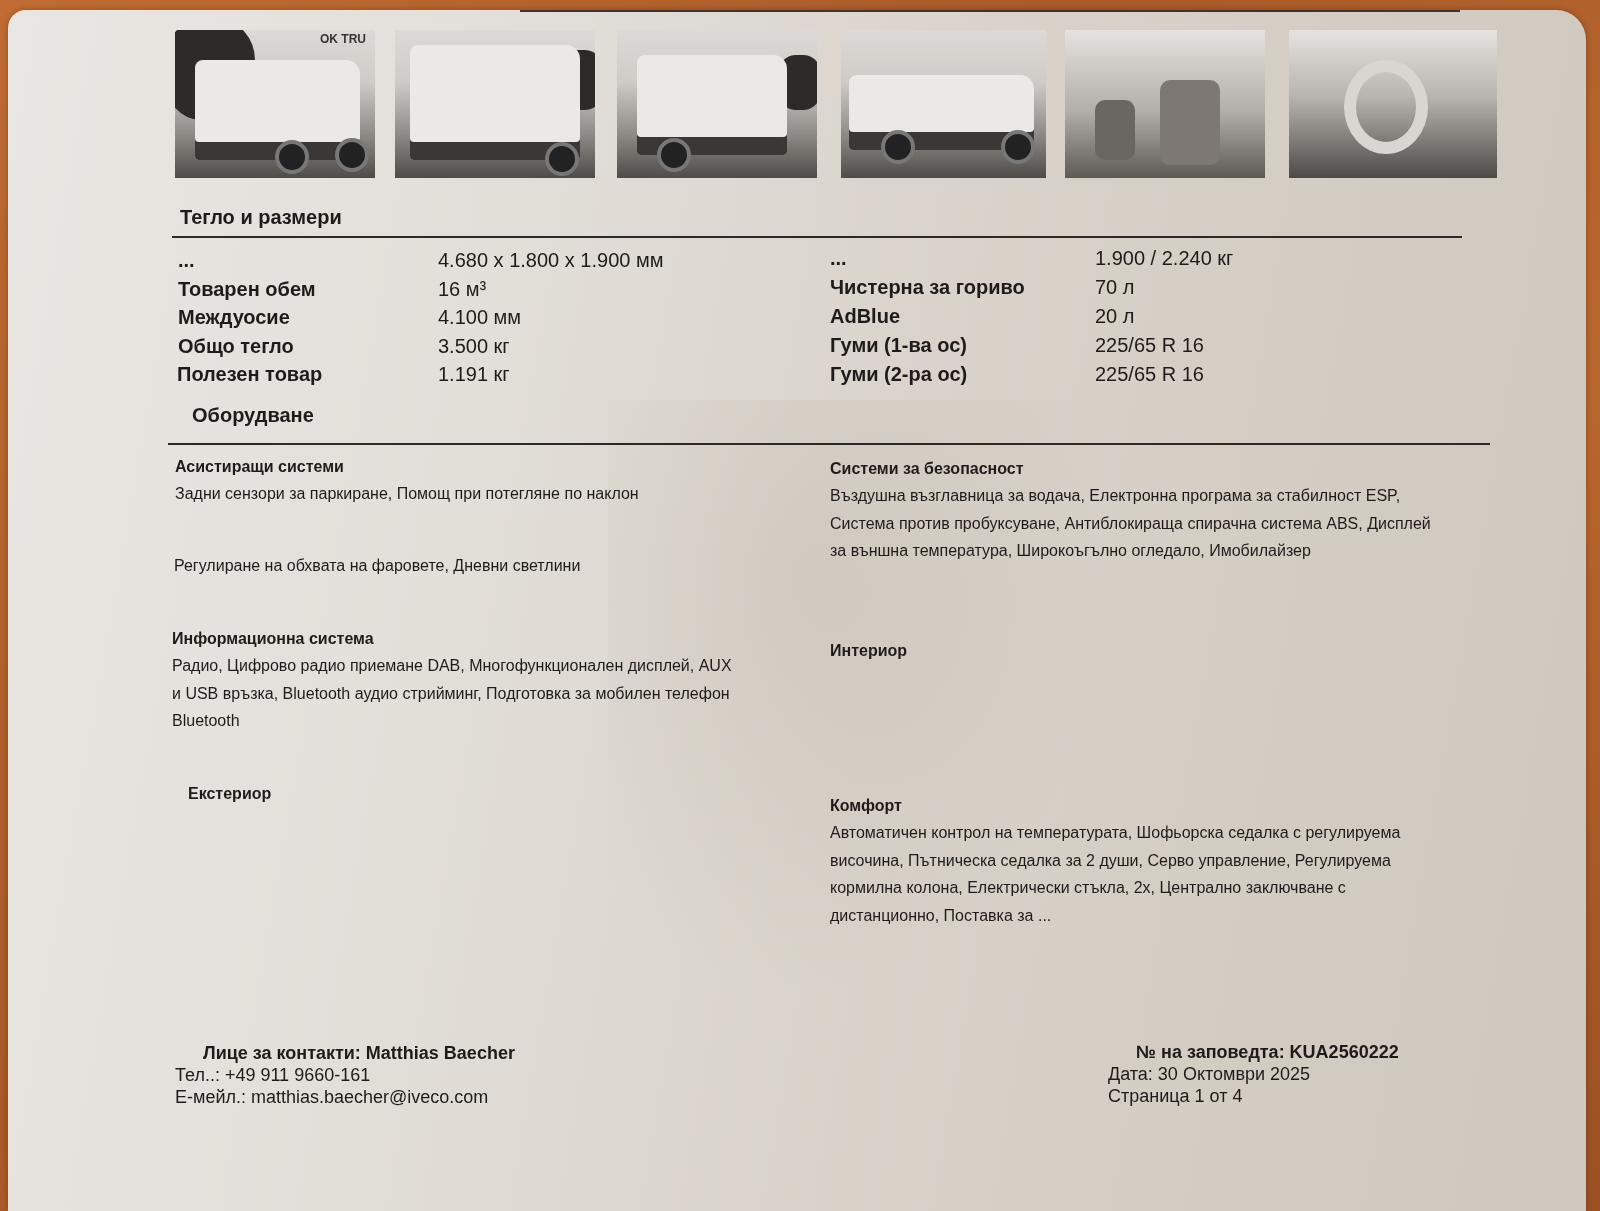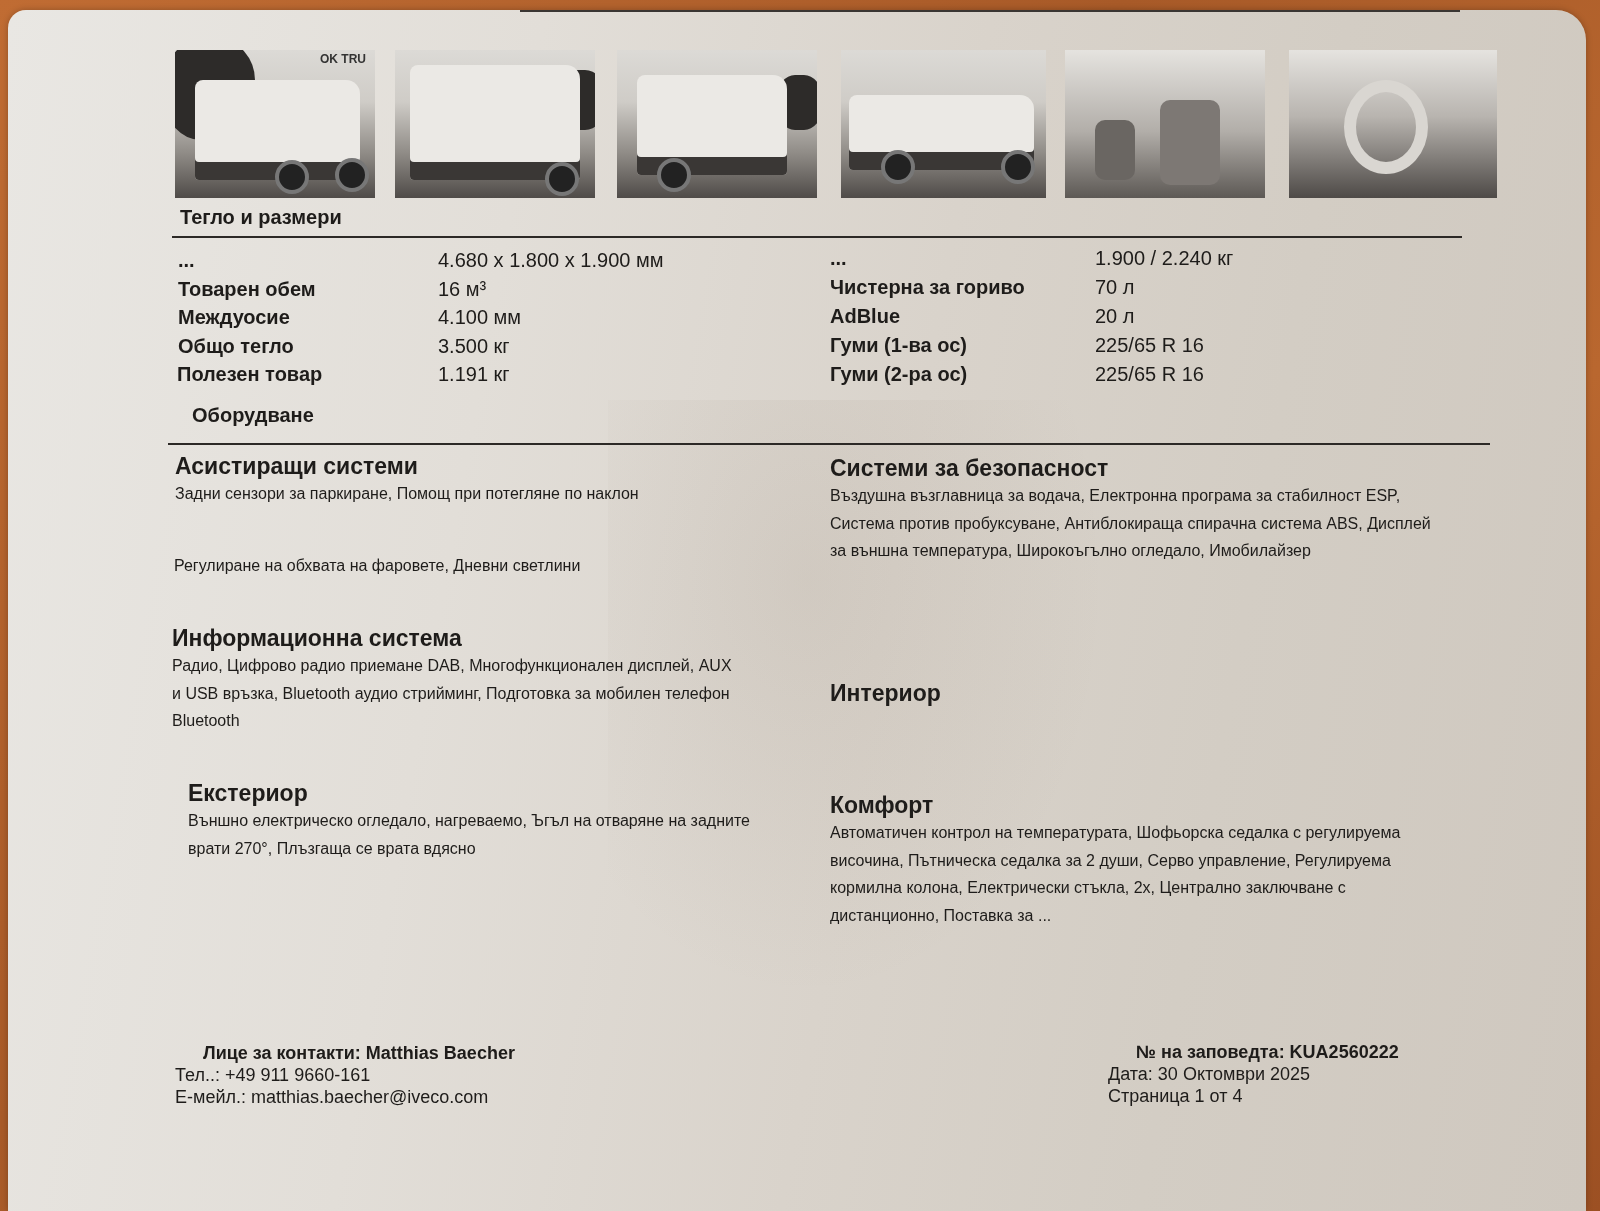--- a/index.html
+++ b/index.html
@@ -18,21 +18,21 @@
       border-top-right-radius: 30px;
       box-shadow: 0 0 6px rgba(0,0,0,0.25);
     }
     .shadow-blob {
       position: absolute; left: 600px; top: 390px; width: 500px; height: 600px;
       background: radial-gradient(ellipse at 40% 30%, rgba(120,100,80,0.10), rgba(0,0,0,0) 70%);
       pointer-events: none;
     }
     .topline { position: absolute; left: 520px; top: 10px; width: 940px; height: 2px; background: #3a3633; }
 
-    .photos { position: absolute; left: 175px; top: 50px; width: 1360px; height: 150px; }
+    .photos { position: absolute; left: 175px; top: 30px; width: 1360px; height: 150px; }
     .photo {
       position: absolute; top: 0; height: 148px;
       background: linear-gradient(180deg, #dcdad6 0%, #cfccc7 35%, #8f8b86 70%, #4f4b48 100%);
       overflow: hidden;
     }
     .photo .van {
       position: absolute; background: #ebe9e5; border-radius: 8px 14px 4px 4px;
       box-shadow: inset 0 -18px 0 #3a3735;
     }
     .photo .wheel { position: absolute; width: 26px; height: 26px; border-radius: 50%; background: #222; border: 4px solid #777; }
@@ -44,21 +44,21 @@
     .section-title {
       position: absolute; font-weight: bold; font-size: 20px; color: #1e1c1a;
     }
     .rule { position: absolute; height: 2px; background: #2c2926; }
 
     .spec-row { position: absolute; font-size: 20px; line-height: 28px; }
     .spec-label { position: absolute; font-weight: bold; white-space: nowrap; }
     .spec-value { position: absolute; white-space: nowrap; }
 
     .eq-block { position: absolute; width: 610px; }
-    .eq-title { font-weight: bold; font-size: 23px; line-height: 27px; margin: 0; }
+    .eq-title { font-weight: bold; font-size: 16px; line-height: 27px; margin: 0; }
     .eq-text { font-size: 16px; line-height: 27.5px; margin: 0; }
 
     .footer-block { position: absolute; font-size: 18px; line-height: 22px; white-space: nowrap; }
     .footer-block .b { font-weight: bold; margin-left: 28px; }
   </style>
 </head>
 <body>
 
 <div class="paper">
   <div class="shadow-blob"></div>
@@ -155,28 +155,27 @@
 </div>
 <div class="eq-block" style="left:174px; top:552px; width:620px;">
   <p class="eq-text">Регулиране на обхвата на фаровете, Дневни светлини</p>
 </div>
 <div class="eq-block" style="left:172px; top:625px; width:570px;">
   <p class="eq-title">Информационна система</p>
   <p class="eq-text">Радио, Цифрово радио приемане DAB, Многофункционален дисплей, AUX и USB връзка, Bluetooth аудио стрийминг, Подготовка за мобилен телефон Bluetooth</p>
 </div>
 <div class="eq-block" style="left:172px; top:780px; width:600px;margin-left:16px;">
   <p class="eq-title">Екстериор</p>
-  <p class="eq-text">Външно електрическо огледало, нагреваемо, Ъгъл на отваряне на задните врати 270°, Плъзгаща се врата вдясно</p>
 </div>
 
 <div class="eq-block" style="left:830px; top:455px; width:620px;">
   <p class="eq-title">Системи за безопасност</p>
   <p class="eq-text">Въздушна възглавница за водача, Електронна програма за стабилност ESP, Система против пробуксуване, Антиблокираща спирачна система ABS, Дисплей за външна температура, Широкоъгълно огледало, Имобилайзер</p>
 </div>
-<div class="eq-block" style="left:830px; top:637px; width:625px;margin-top:43px;">
+<div class="eq-block" style="left:830px; top:637px; width:625px;">
   <p class="eq-title">Интериор</p>
 </div>
 <div class="eq-block" style="left:830px; top:792px; width:620px;">
   <p class="eq-title">Комфорт</p>
   <p class="eq-text">Автоматичен контрол на температурата, Шофьорска седалка с регулируема височина, Пътническа седалка за 2 души, Серво управление, Регулируема кормилна колона, Електрически стъкла, 2x, Централно заключване с дистанционно, Поставка за ...</p>
 </div>
 
 <div class="footer-block" style="left:175px; top:1042px;">
   <div class="b">Лице за контакти: Matthias Baecher</div>
   <div>Тел..: +49 911 9660-161</div>

